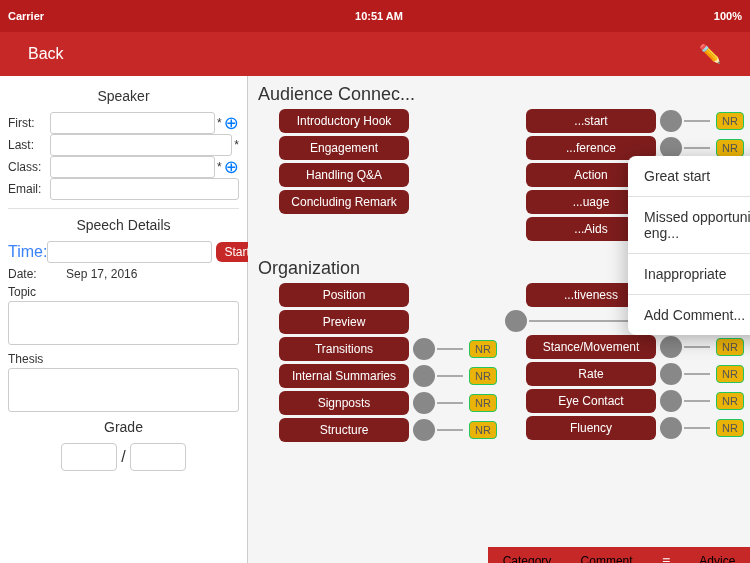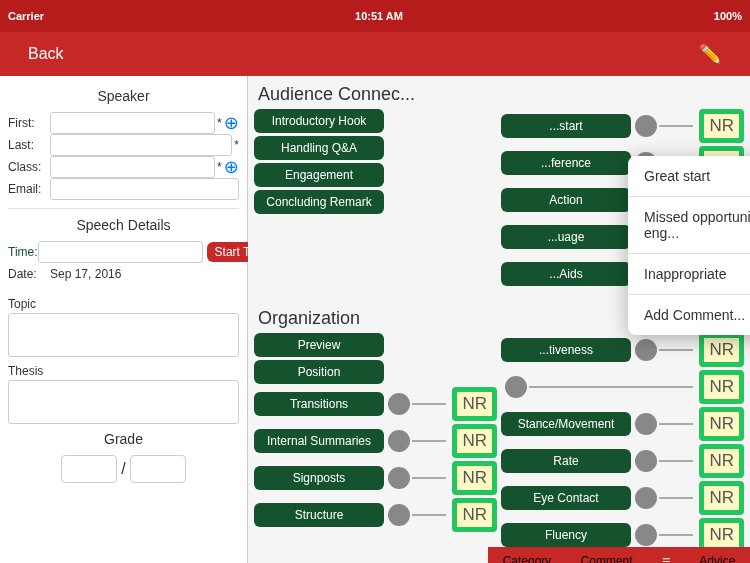--- a/index.html
+++ b/index.html
@@ -109,22 +109,22 @@
       border-top: 1px solid #e0e0e0;
       margin: 8px 0;
     }
     .time-row {
       display: flex;
       align-items: center;
       margin-bottom: 4px;
     }
     .time-label {
       width: 42px;
-      font-size: 12px;
-      color: #14532d;
+      font-size: 16px;
+      color: #3b82f6;
     }
     .time-input {
       flex: 1;
       height: 22px;
       border: 1px solid #ccc;
       border-radius: 3px;
       padding: 0 4px;
       font-size: 12px;
       background: white;
     }
@@ -135,21 +135,22 @@
       border-radius: 6px;
       padding: 3px 8px;
       font-size: 12px;
       cursor: pointer;
       margin-left: 4px;
       white-space: nowrap;
     }
     .date-row {
       display: flex;
       align-items: center;
-      margin-bottom: 16px;
+      margin-bottom: 4px;
+      gap: 16px;
     }
     .date-label {
       width: 42px;
       font-size: 12px;
       color: #333;
     }
     .date-value {
       font-size: 12px;
       color: #333;
     }
@@ -211,31 +212,32 @@
     .row-group {
       padding: 0 6px 6px 6px;
     }
 
     .rubric-row {
       display: flex;
       align-items: center;
       margin-bottom: 3px;
     }
     .rubric-btn {
-      background: #14532d;
+      background: #7f1d1d;
       color: white;
       border: none;
       border-radius: 6px;
       padding: 5px 0;
       font-size: 12px;
       cursor: pointer;
       width: 130px;
       text-align: center;
       white-space: nowrap;
       flex-shrink: 0;
+      margin-left: 25px;
     }
     .rubric-slider-area {
       display: flex;
       align-items: center;
       flex: 1;
       padding: 0 4px;
     }
     .slider-dot {
       width: 22px;
       height: 22px;
@@ -243,25 +245,25 @@
       border-radius: 50%;
       flex-shrink: 0;
     }
     .slider-line {
       flex: 1;
       height: 2px;
       background: #aaa;
       margin: 0 2px;
     }
     .nr-badge {
-      background: #fef9c3;
-      border: 5px solid #22c55e;
+      background: #eab308;
+      border: 1px solid #22c55e;
       border-radius: 4px;
       padding: 2px 5px;
-      font-size: 17px;
+      font-size: 11px;
       color: #555;
       flex-shrink: 0;
     }
 
     .two-col {
       display: flex;
       gap: 4px;
     }
     .col-half {
       flex: 1;
@@ -411,24 +413,24 @@
       <div class="panel-section-title">Audience Connec...</div>
 
       <div class="row-group">
         <div class="two-col">
 
           <div class="col-half">
             <div class="rubric-row">
               <button class="rubric-btn">Introductory Hook</button>
             </div>
             <div class="rubric-row">
+              <button class="rubric-btn">Engagement</button>
+            </div>
+            <div class="rubric-row">
               <button class="rubric-btn">Handling Q&amp;A</button>
-            </div>
-            <div class="rubric-row">
-              <button class="rubric-btn">Engagement</button>
             </div>
             <div class="rubric-row">
               <button class="rubric-btn">Concluding Remark</button>
             </div>
           </div>
 
           <div class="col-half">
             <div class="rubric-row">
               <button class="rubric-btn">...start</button>
               <div class="rubric-slider-area">
@@ -473,24 +475,24 @@
         </div>
       </div>
 
       <div class="panel-section-title">Organization</div>
 
       <div class="row-group">
         <div class="two-col">
 
           <div class="col-half">
             <div class="rubric-row">
+              <button class="rubric-btn">Position</button>
+            </div>
+            <div class="rubric-row">
               <button class="rubric-btn">Preview</button>
-            </div>
-            <div class="rubric-row">
-              <button class="rubric-btn">Position</button>
             </div>
             <div class="rubric-row">
               <button class="rubric-btn">Transitions</button>
               <div class="rubric-slider-area">
                 <div class="slider-dot"></div>
                 <div class="slider-line"></div>
               </div>
               <span class="nr-badge">NR</span>
             </div>
             <div class="rubric-row">

